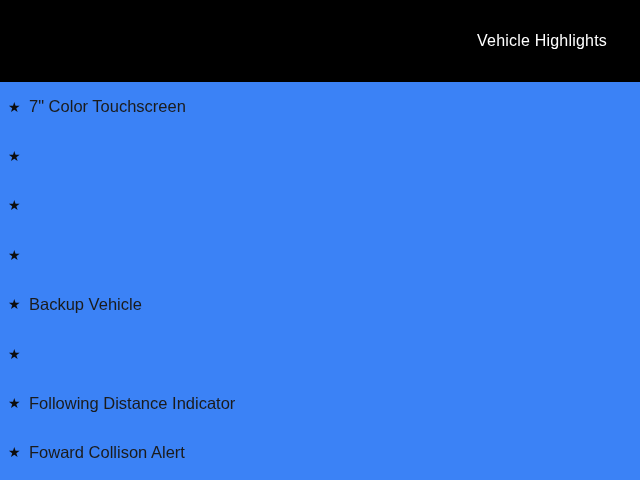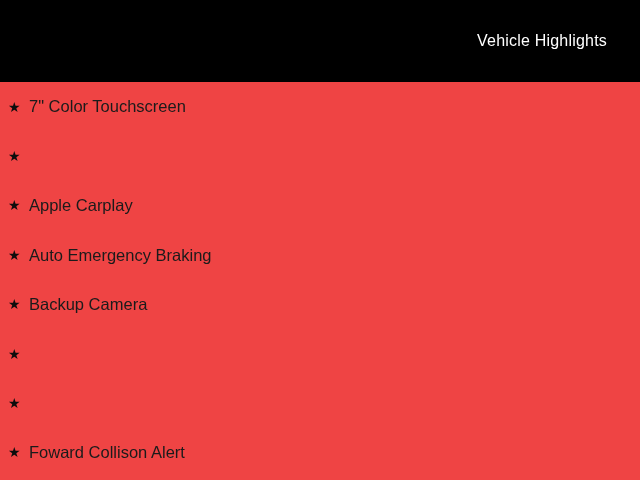--- a/index.html
+++ b/index.html
@@ -4,21 +4,21 @@
 <style>
   html, body {
     margin: 0;
     padding: 0;
     background: #ffffff;
   }
   .page {
     position: relative;
     width: 640px;
     height: 480px;
-    background: #ef4444;
+    background: #3b82f6;
     font-family: "Liberation Sans", sans-serif;
     overflow: hidden;
   }
   .header {
     box-sizing: border-box;
     height: 82px;
     background: #000000;
     display: flex;
     align-items: center;
     justify-content: flex-end;
@@ -72,39 +72,38 @@
     <span class="bullet">★</span>
     <span class="label">7" Color Touchscreen</span>
   </li>
 
   <li class="item">
     <span class="bullet">★</span>
   </li>
 
   <li class="item">
     <span class="bullet">★</span>
-    <span class="label">Apple Carplay</span>
-  </li>
-
-  <li class="item">
-    <span class="bullet">★</span>
-    <span class="label">Auto Emergency Braking</span>
-  </li>
-
-  <li class="item">
-    <span class="bullet">★</span>
-    <span class="label">Backup Camera</span>
   </li>
 
   <li class="item">
     <span class="bullet">★</span>
   </li>
 
   <li class="item">
     <span class="bullet">★</span>
+    <span class="label">Backup Vehicle</span>
+  </li>
+
+  <li class="item">
+    <span class="bullet">★</span>
+  </li>
+
+  <li class="item">
+    <span class="bullet">★</span>
+    <span class="label">Following Distance Indicator</span>
   </li>
 
   <li class="item">
     <span class="bullet">★</span>
     <span class="label">Foward Collison Alert</span>
   </li>
 </ul>
 </div>
 
 </body></html>

